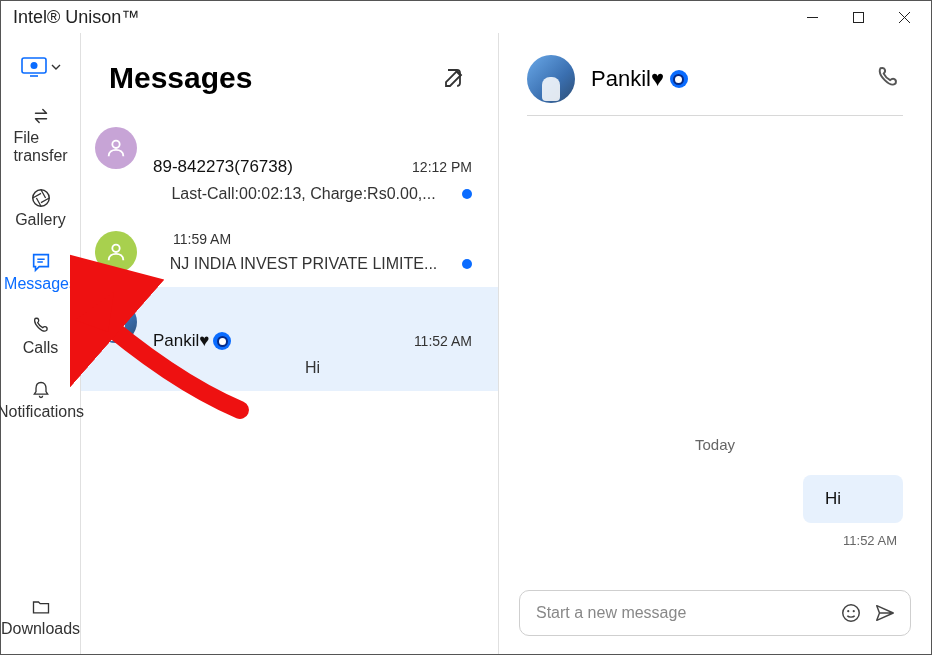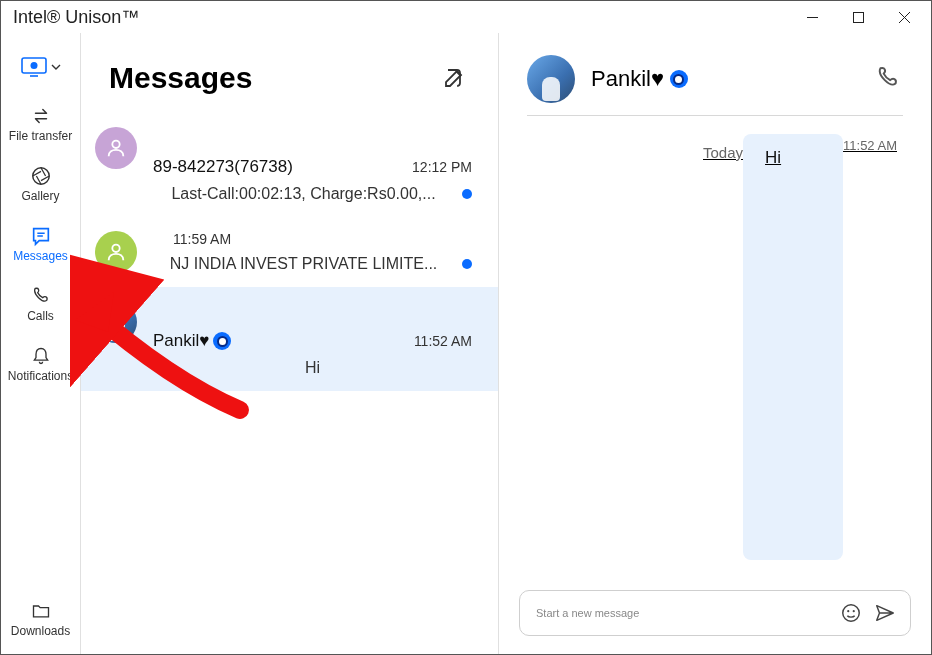--- a/index.html
+++ b/index.html
@@ -7,21 +7,21 @@
   .window { width: 932px; height: 655px; border: 1px solid #555; display: flex; flex-direction: column; }
   .titlebar { height: 32px; display: flex; align-items: center; padding: 0 4px 0 12px; font-size: 18px; color: #222; }
   .titlebar .title { flex: 1; }
   .winbtn { width: 46px; height: 32px; display: flex; align-items: center; justify-content: center; color: #222; }
   .winbtn svg { width: 11px; height: 11px; }
   .body { flex: 1; display: flex; min-height: 0; }
   
   .sidebar { width: 80px; border-right: 1px solid #e0e0e0; display: flex; flex-direction: column; align-items: center; padding: 18px 0 8px 0; gap: 6px; }
   .device-selector { display: flex; align-items: center; gap: 4px; padding: 6px 4px 14px 4px; color: #0a6cff; }
   .device-selector svg.chev { width: 10px; height: 10px; color: #333; }
-  .nav-item { width: 100%; display: flex; flex-direction: column; align-items: center; gap: 2px; padding: 8px 2px; font-size: 12px; color: #333; cursor: pointer; }
+  .nav-item { width: 100%; display: flex; flex-direction: column; align-items: center; gap: 2px; padding: 8px 16px; font-size: 16px; color: #333; cursor: pointer; }
   .nav-item.active { color: #0a6cff; }
   .nav-item .icon { width: 22px; height: 22px; display: flex; align-items: center; justify-content: center; }
   .nav-spacer { flex: 1; }
   
   .list-panel { width: 418px; border-right: 1px solid #e0e0e0; display: flex; flex-direction: column; }
   .list-header { display: flex; align-items: center; padding: 28px 32px 18px 28px; }
   .list-header h1 { font-size: 30px; font-weight: 700; flex: 1; }
   .compose { width: 24px; height: 24px; color: #333; }
   .conv-list { flex: 1; overflow: hidden; }
   .conv-item { display: flex; align-items: flex-start; gap: 16px; padding: 14px 26px 14px 14px; cursor: pointer; }
@@ -41,29 +41,29 @@
   .unread-dot { width: 10px; height: 10px; border-radius: 50%; background: #0a6cff; flex-shrink: 0; margin-left: 8px; }
   .eye-badge { display:inline-flex; width:18px; height:18px; border-radius:50%; background:#0a6cff; align-items:center; justify-content:center; }
   .eye-badge::after { content:""; width:7px; height:7px; border-radius:50%; background:#fff; border:2px solid #062b88; }
   
   .chat-panel { flex: 1; display: flex; flex-direction: column; }
   .chat-header { display: flex; align-items: center; gap: 16px; padding: 22px 28px 12px 28px; }
   .chat-header .avatar { width: 48px; height: 48px; }
   .chat-title { font-size: 22px; font-weight: 400; flex: 1; display: flex; align-items: center; gap: 6px; }
   .call-btn { width: 28px; height: 28px; color: #555; }
   .chat-divider { height: 1px; background: #d8d8d8; margin: 0 28px; }
-  .chat-scroll { flex: 1; padding: 18px 28px 10px 28px; display: flex; flex-direction: row; overflow: hidden; text-decoration: underline; }
+  .chat-scroll { flex: 1; padding: 18px 28px 10px 28px; display: flex; flex-direction: column; overflow: hidden; }
   .chat-spacer { flex: 1; }
   .day-label { text-align: center; font-size: 15px; color: #666; margin: 10px 0 22px 0; }
   .bubble-row { display: flex; justify-content: flex-end; margin-bottom: 6px; }
   .bubble { background: #e7f1fd; padding: 14px 22px; border-radius: 8px; font-size: 17px; color: #111; min-width: 100px; }
   .bubble-time { font-size: 13px; color: #666; text-align: right; padding: 4px 6px 18px 0; }
   .compose-bar { padding: 14px 20px 18px 20px; }
   .compose-field { border: 1px solid #cfcfcf; border-radius: 10px; height: 46px; display: flex; align-items: center; padding: 0 14px 0 16px; gap: 12px; }
-  .compose-field input { flex: 1; border: none; outline: none; font-size: 11px; color: #222; background: transparent; }
+  .compose-field input { flex: 1; border: none; outline: none; font-size: 16px; color: #222; background: transparent; }
   .compose-field input::placeholder { color: #888; }
   .compose-icon { width: 22px; height: 22px; color: #444; }
   
   .arrow-annot { position: absolute; left: 70px; top: 250px; pointer-events: none; z-index: 50; }
 </style>
 </head>
 <body>
 
 <div class="window">
 

